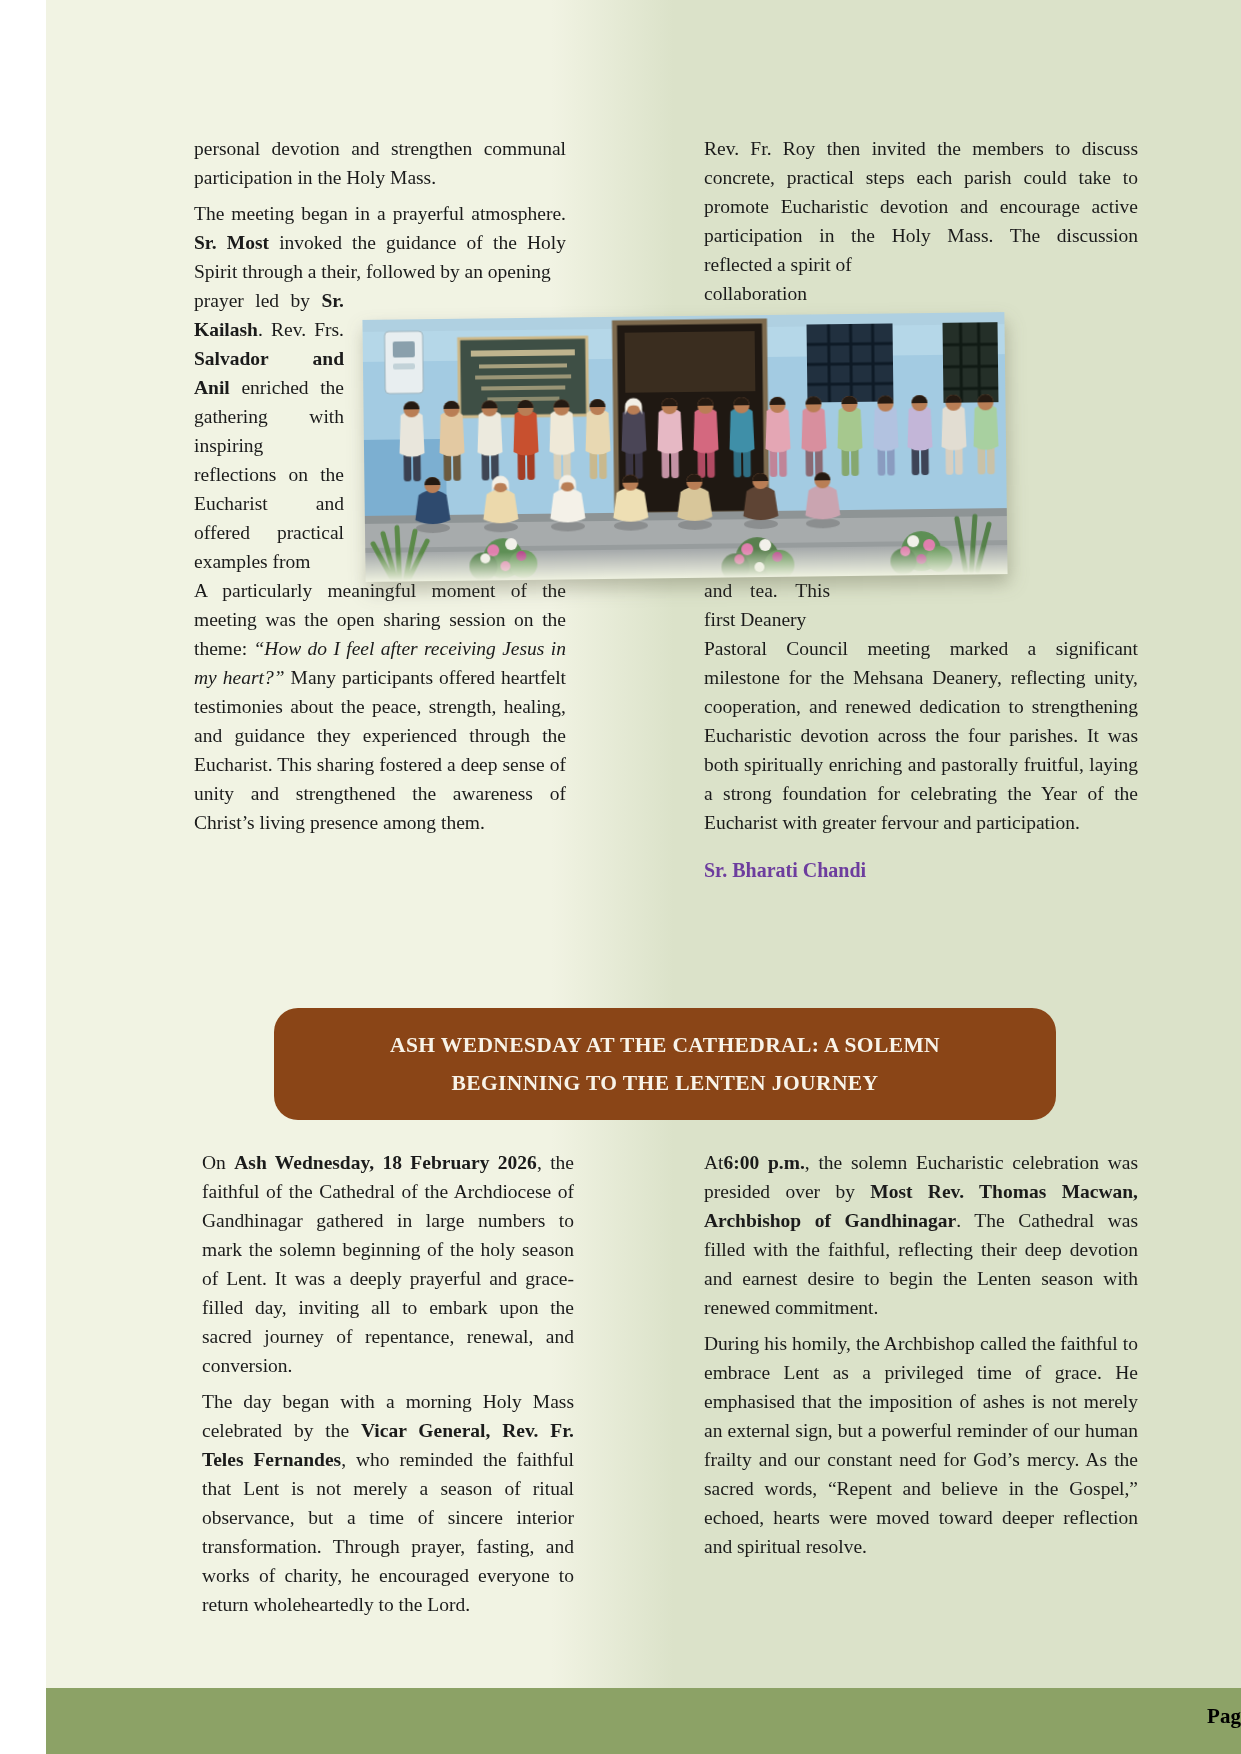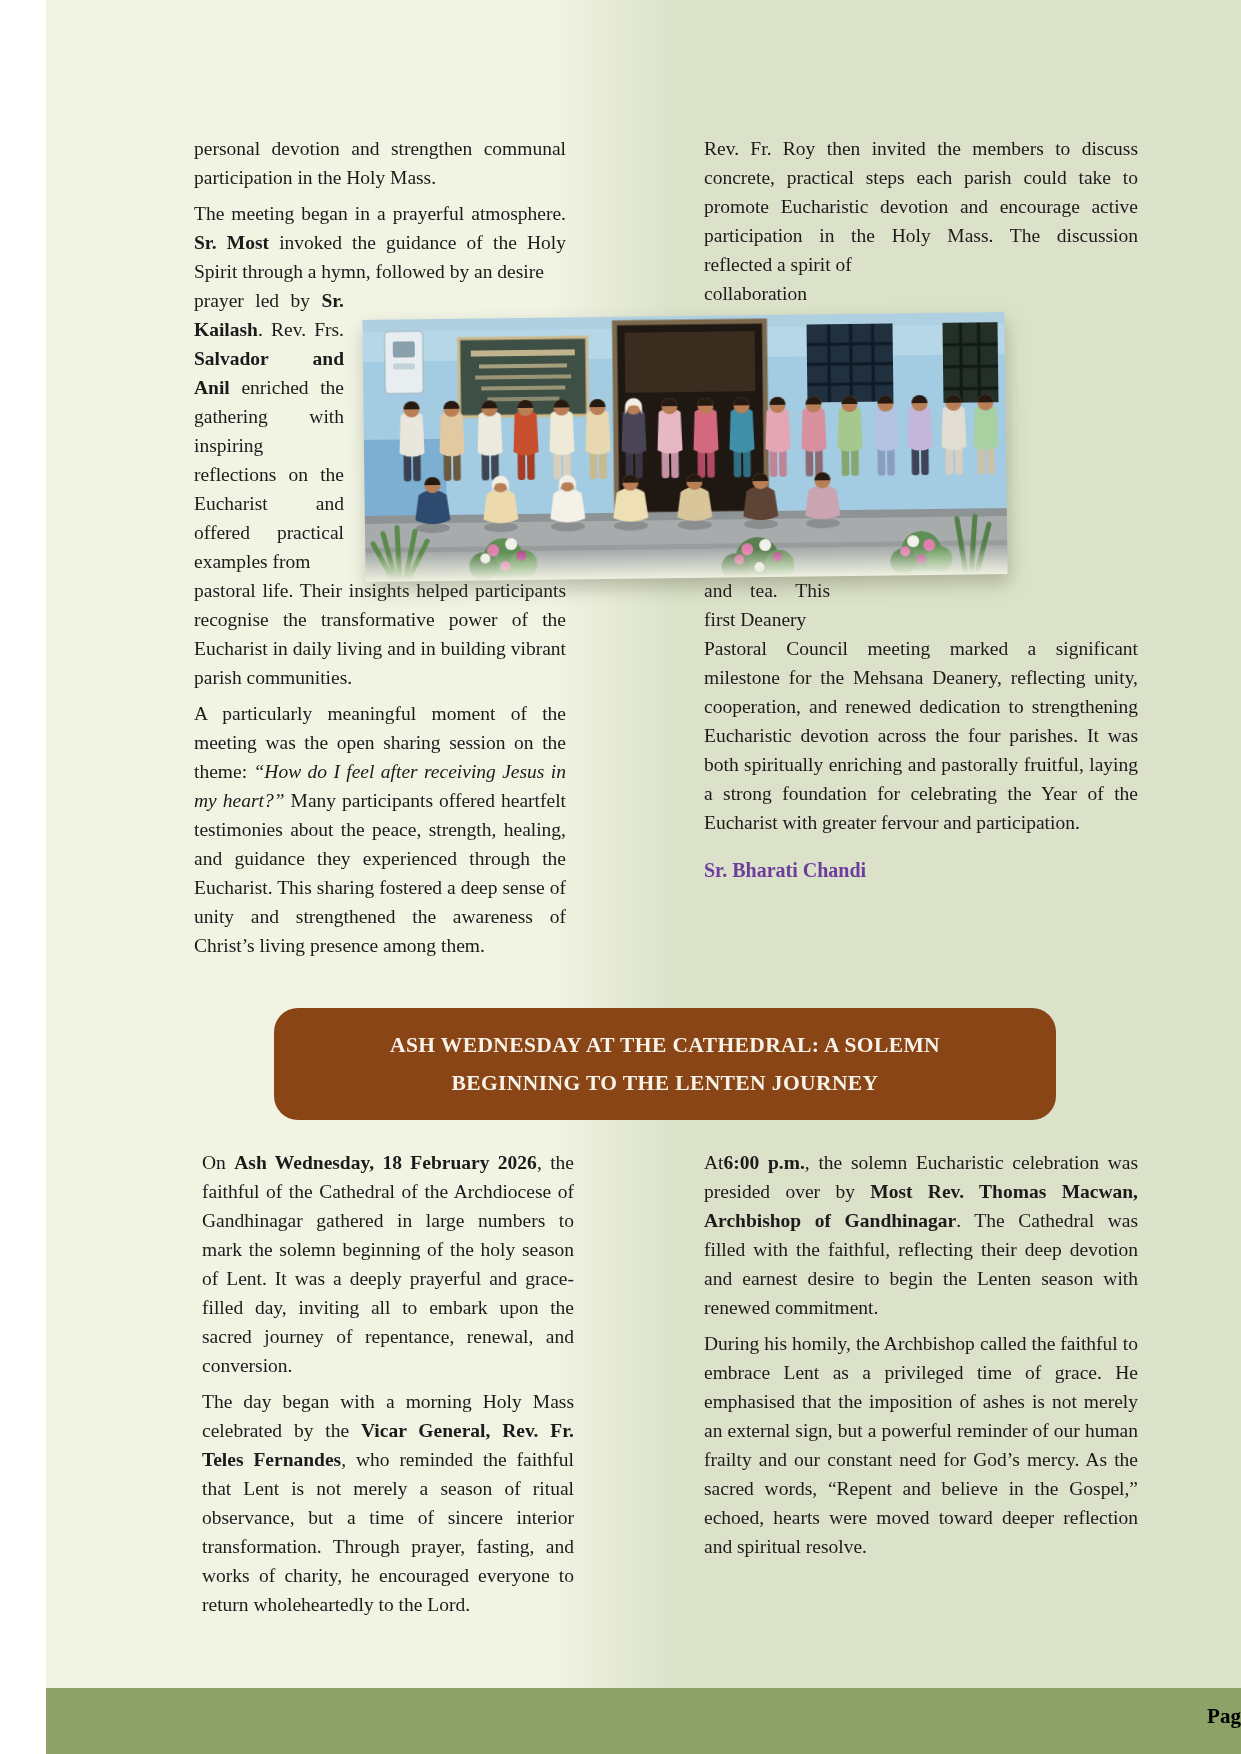--- a/index.html
+++ b/index.html
@@ -59,23 +59,22 @@
     color:#000000;font-weight:bold;font-size:21px;
   }
 </style>
 </head>
 <body>
 
 <div class="page">
 
   <div class="col col-left-top">
     <p class="body"><span>personal devotion and strengthen communal participation in the Holy Mass.</span></p>
-    <p class="body nogap"><span>The meeting began in a prayerful atmosphere. </span><b>Sr. Most</b><span> invoked the guidance of the Holy Spirit through a hymn, followed by an desire</span></p>
+    <p class="body nogap"><span>The meeting began in a prayerful atmosphere. </span><b>Sr. Most</b><span> invoked the guidance of the Holy Spirit through a their, followed by an opening</span></p>
     <p class="body nogap strip-left"><span>prayer led by </span><b>Sr. Kailash</b><span>. Rev. Frs. </span><b>Salvador and Anil</b><span> enriched the gathering with inspiring reflections on the Eucharist and offered practical examples from</span></p>
-    <p class="body"><span>pastoral life. Their insights helped participants recognise the transformative power of the Eucharist in daily living and in building vibrant parish communities.</span></p>
     <p class="body"><span>A particularly meaningful moment of the meeting was the open sharing session on the theme: </span><i>“How do I feel after receiving Jesus in my heart?”</i><span> Many participants offered heartfelt testimonies about the peace, strength, healing, and guidance they experienced through the Eucharist. This sharing fostered a deep sense of unity and strengthened the awareness of Christ’s living presence among them.</span></p>
   </div>
 
   <div class="col col-right-top">
     <p class="body nogap"><span>Rev. Fr. Roy then invited the members to discuss concrete, practical steps each parish could take to promote Eucharistic devotion and encourage active participation in the Holy Mass. The discussion reflected a spirit of</span></p>
     <p class="body strip-right"><span>collaboration and genuine commitment to pastoral renewal.</span></p>
     <p class="body nogap strip-right"><span>The meeting concluded at </span><b>6:00 p.m.</b><span>, followed by refreshments and tea. This first Deanery</span></p>
     <p class="body"><span>Pastoral Council meeting marked a significant milestone for the Mehsana Deanery, reflecting unity, cooperation, and renewed dedication to strengthening Eucharistic devotion across the four parishes. It was both spiritually enriching and pastorally fruitful, laying a strong foundation for celebrating the Year of the Eucharist with greater fervour and participation.</span></p>
     <div class="signature">Sr. Bharati Chandi</div>
   </div>

